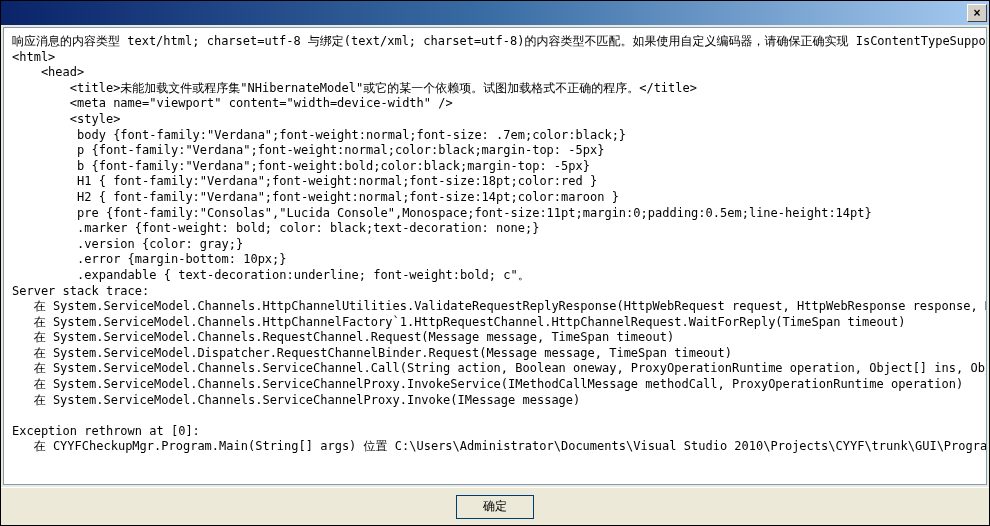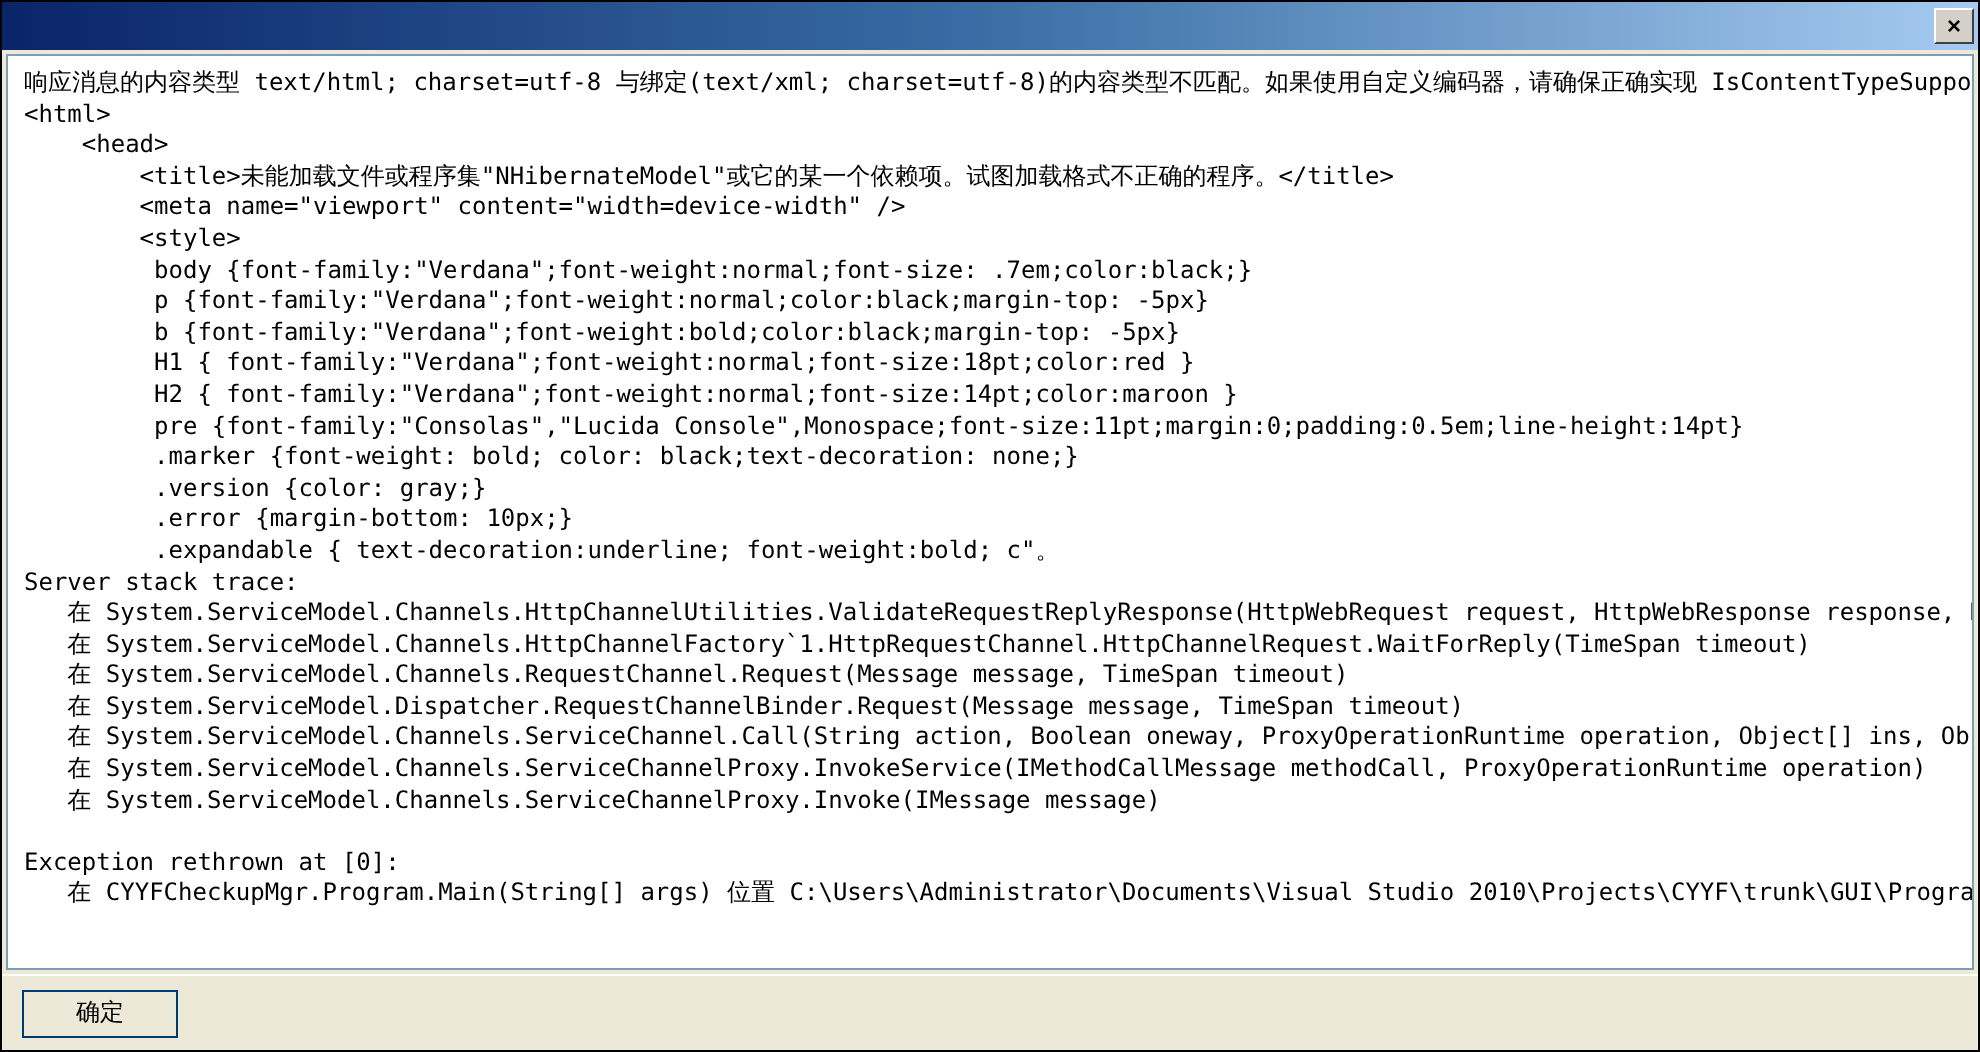--- a/index.html
+++ b/index.html
@@ -51,21 +51,21 @@
       white-space: pre;
       font-family: "SimSun", "宋体", "Consolas", monospace;
       font-size: 12px;
       line-height: 1.3;
       color: #000;
     }
     .button-bar {
       height: 38px;
       background: #ece9d8;
       display: flex;
-      justify-content: flex-start;
+      justify-content: center;
       align-items: center;
       padding: 0 10px;
       border-top: 1px solid #fff;
     }
     .ok-btn {
       min-width: 78px;
       height: 24px;
       background: #ece9d8;
       border: 1px solid #003c74;
       font-family: "SimSun", "宋体", sans-serif;

